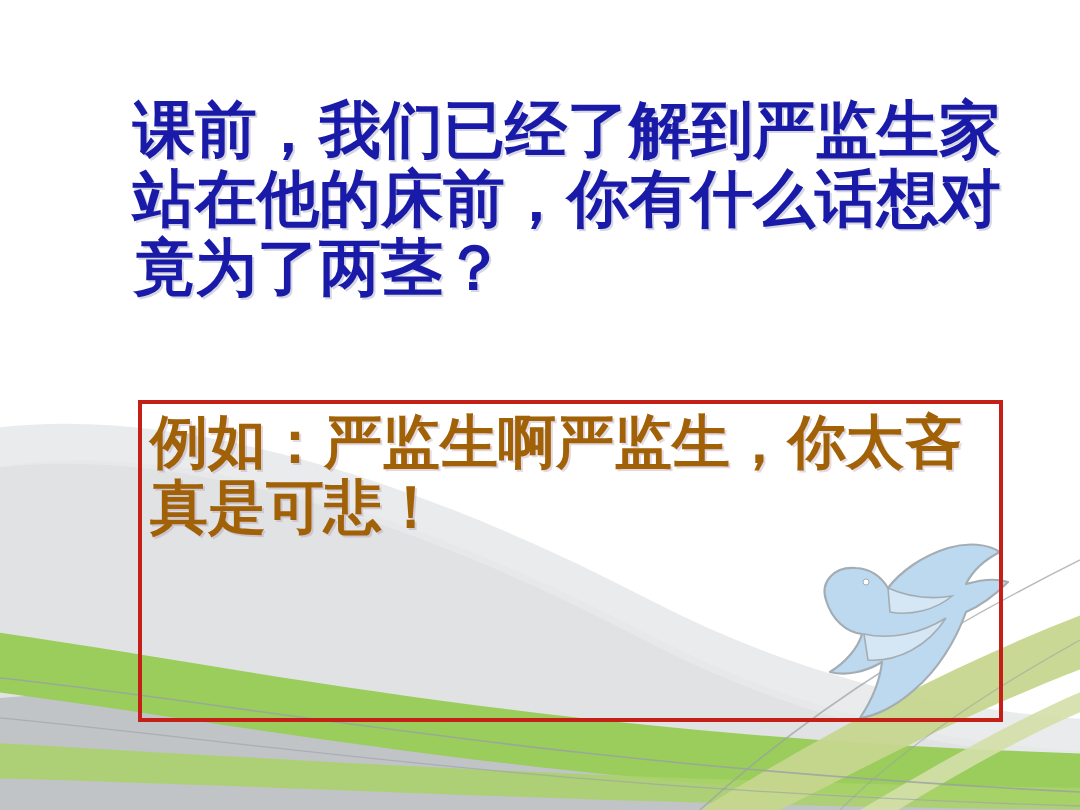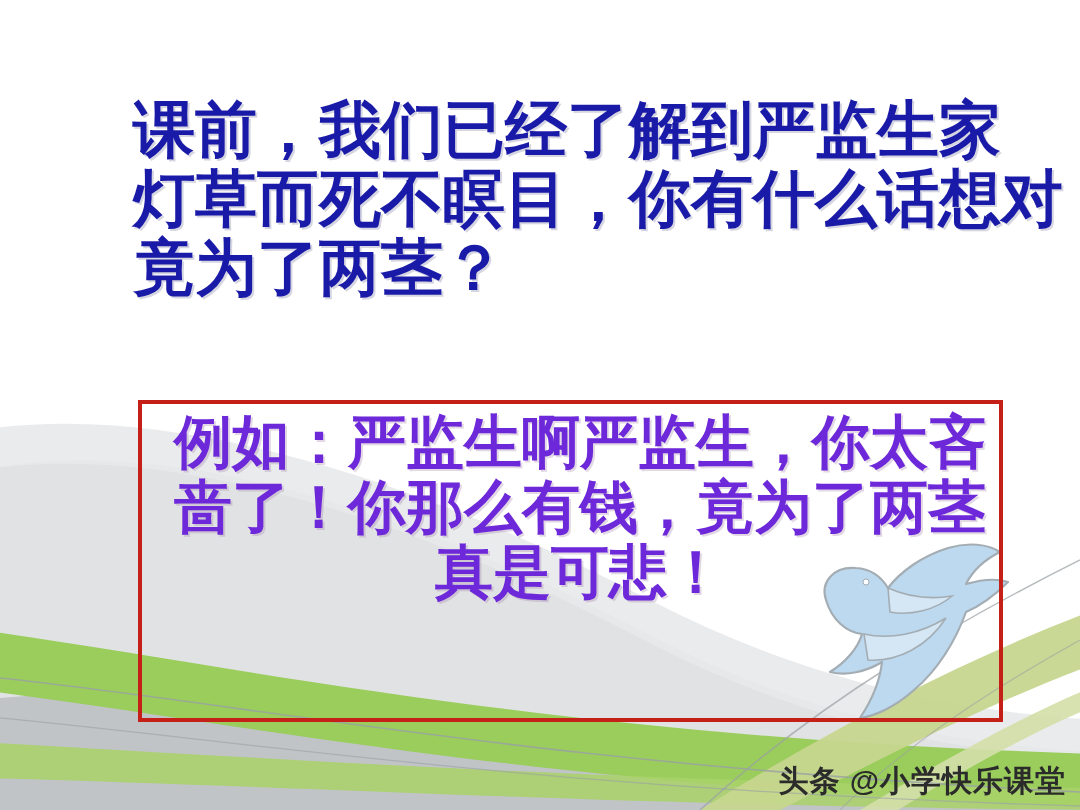--- a/index.html
+++ b/index.html
@@ -49,27 +49,26 @@
     height: 322px;
     border: 4px solid #c42018;
     box-sizing: border-box;
     background: transparent;
   }
   #example-text {
     position: absolute;
     left: 150px;
     top: 410px;
     width: 860px;
-    color: #6d28d9;
+    color: #a16207;
     font-size: 58px;
     line-height: 65px;
     font-weight: 700;
     text-shadow: 2px 2px 0 rgba(150,120,160,0.28);
     font-family: "Liberation Serif", "DejaVu Serif", serif;
-    text-align: center;
   }
   #example-text .line { display: block; white-space: nowrap; }
 
   
   #watermark {
     position: absolute;
     right: 14px;
     bottom: 8px;
     font-size: 30px;
     font-weight: 700;
@@ -113,26 +112,24 @@
                C 866 672 846 676 830 672 C 846 662 858 648 862 634
                C 846 632 832 620 826 600 Z" fill="#bcd9ef" stroke="#a4adb3" stroke-width="2.2" stroke-linejoin="round"></path>
       <path d="M 888 588 C 906 596 928 600 952 596 C 936 610 910 616 890 612 Z" fill="#d5e7f5" stroke="#a4adb3" stroke-width="1.6"></path>
       <path d="M 864 634 C 890 640 920 634 946 618 C 928 646 898 662 868 660 Z" fill="#d5e7f5" stroke="#a4adb3" stroke-width="1.6"></path>
       <circle cx="866" cy="582" r="3" fill="#ffffff" stroke="#a4adb3" stroke-width="1"></circle>
     </g>
   </svg>
 
   <div id="intro-text">
     <span class="line">课前，我们已经了解到严监生家</span>
-    <span class="line">灯草而死不瞑目，你有什么话想对</span>
+    <span class="line">站在他的床前，你有什么话想对</span>
     <span class="line">竟为了两茎？</span>
   </div>
 
   <div id="example-box"></div>
   <div id="example-text">
     <span class="line">例如：严监生啊严监生，你太吝</span>
-    <span class="line">啬了！你那么有钱，竟为了两茎</span>
     <span class="line">真是可悲！</span>
   </div>
 
-  <div id="watermark">头条 @小学快乐课堂</div>
 
 </div>
 
 </body></html>

